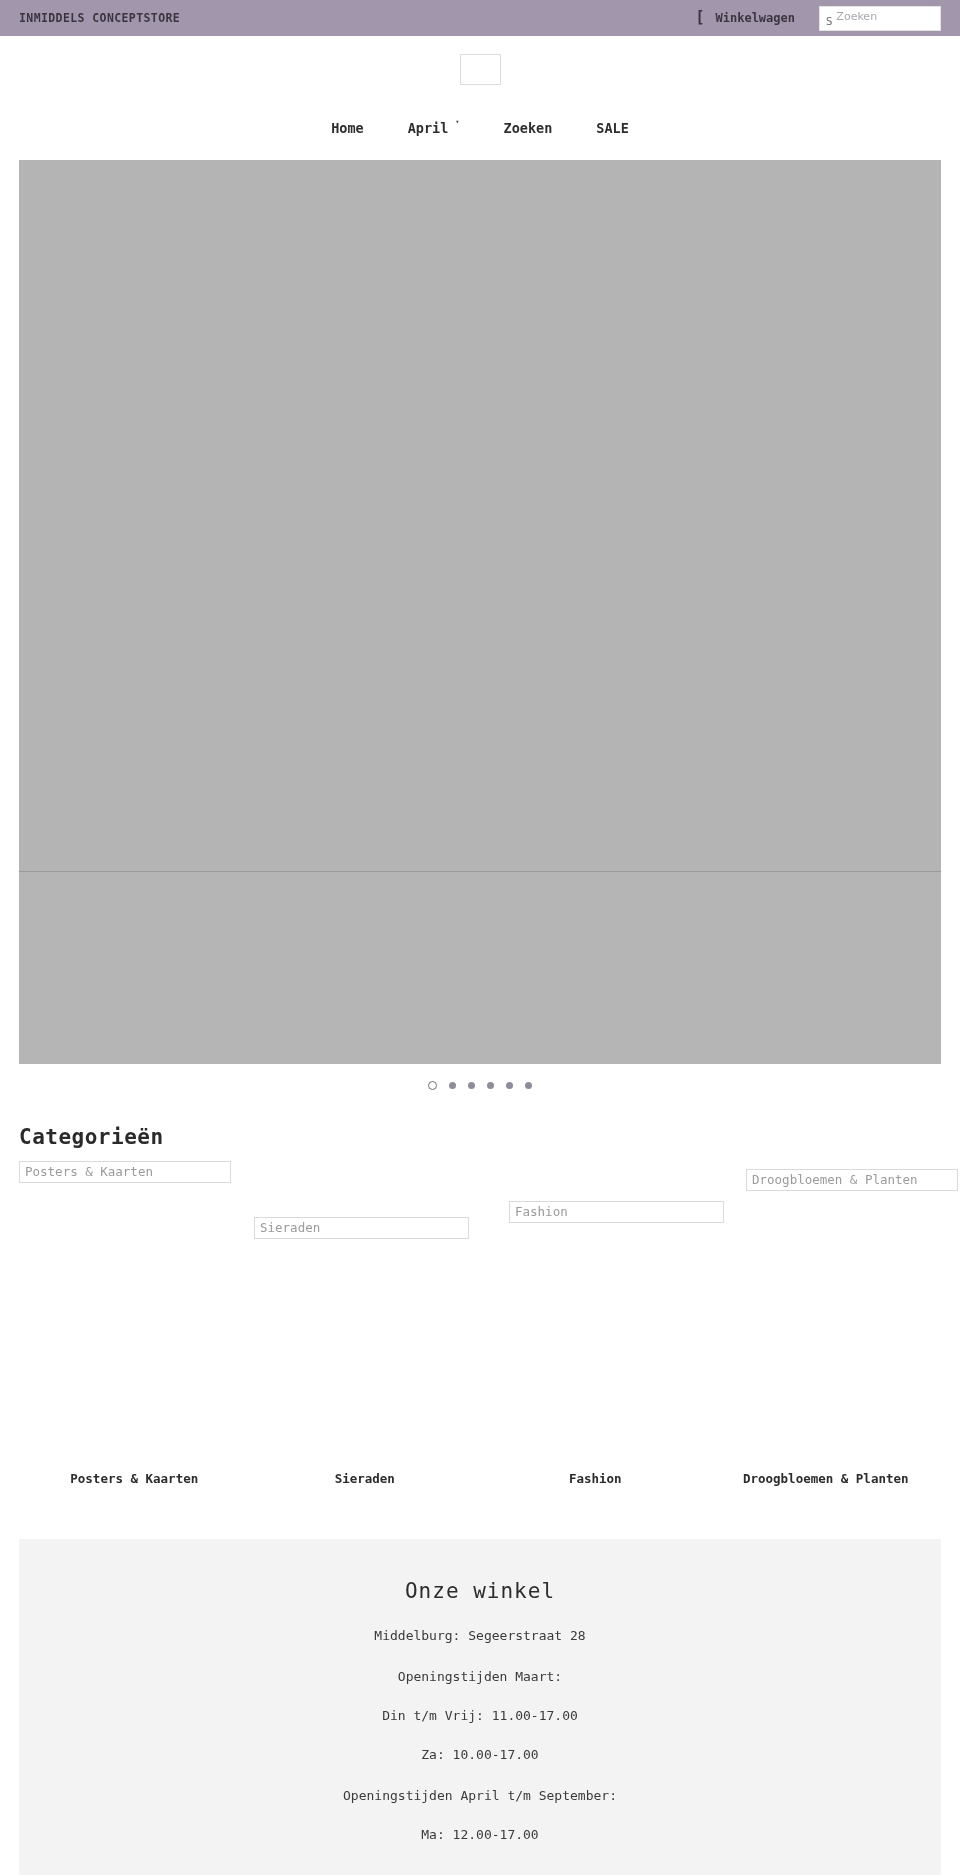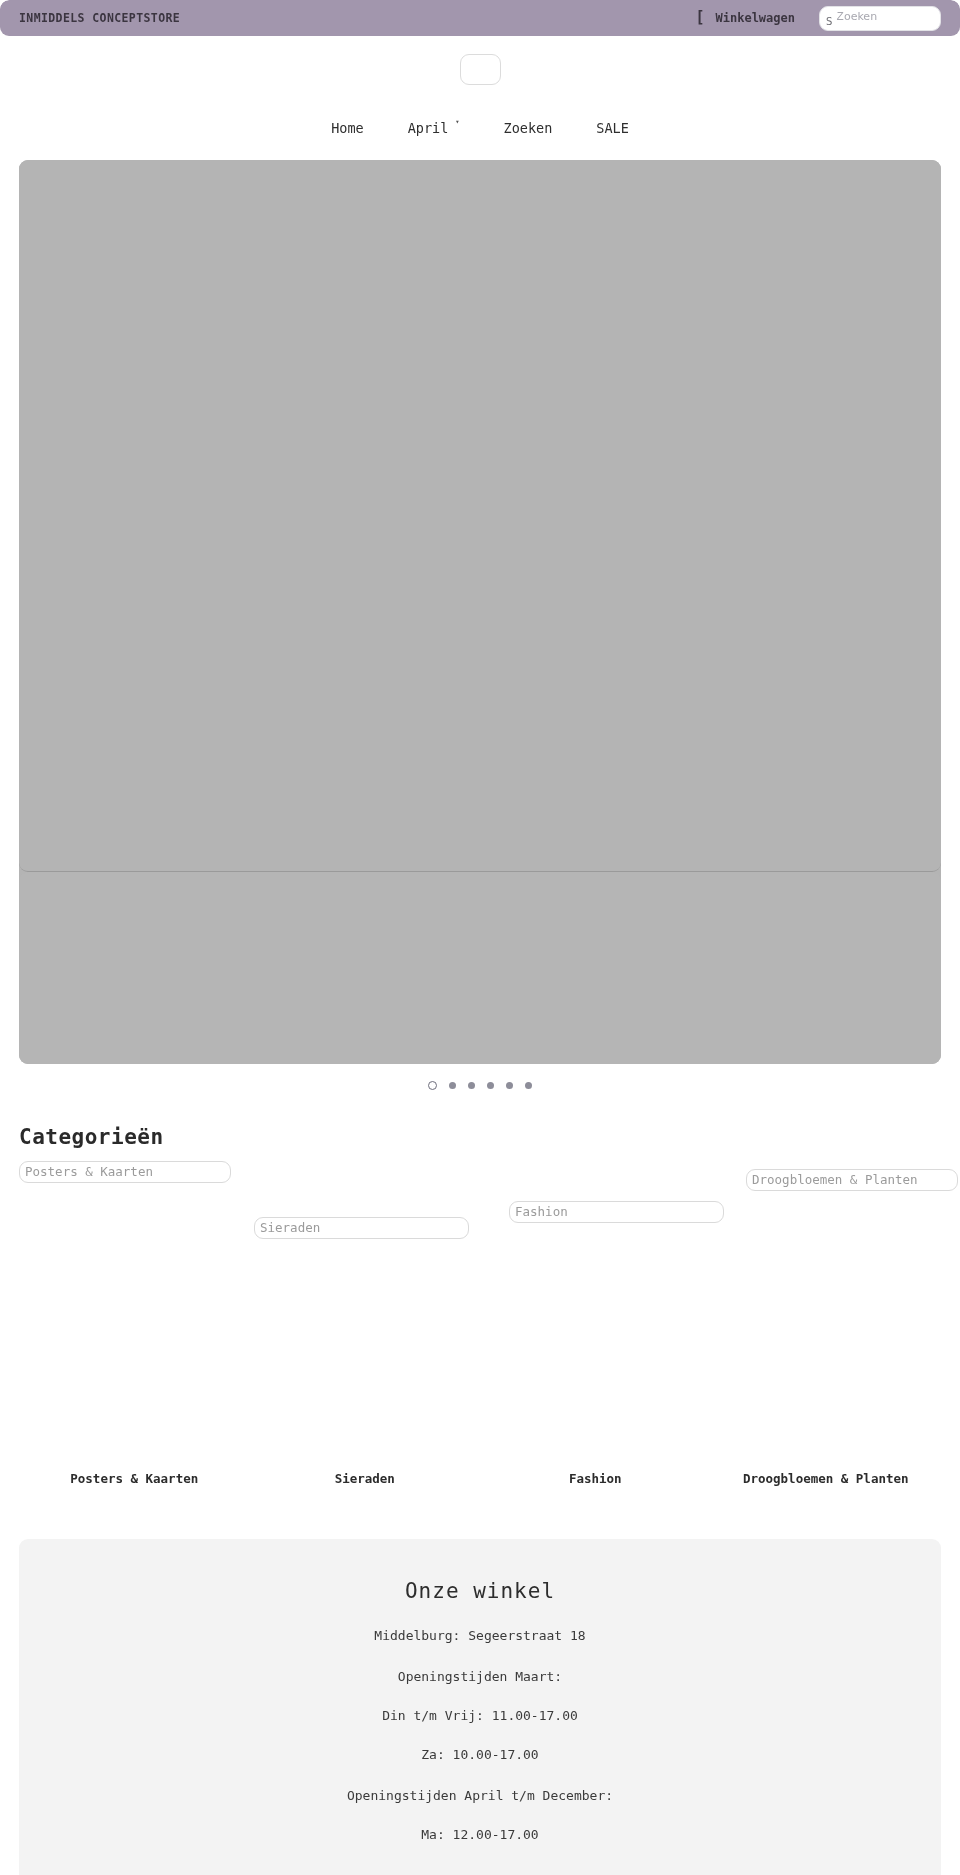--- a/index.html
+++ b/index.html
@@ -1,15 +1,15 @@
 <!DOCTYPE html>
 <html><head>
 <meta charset="utf-8">
 <style>
-  * { box-sizing: border-box; margin: 0; padding: 0; border-radius: 9px; }
+  * { box-sizing: border-box; margin: 0; padding: 0; }
 
   html, body {
     width: 960px;
     background: #ffffff;
     font-family: "DejaVu Sans Mono", "Liberation Mono", monospace;
   }
 
   body {
     width: 960px;
     height: 1875px;
@@ -116,21 +116,21 @@
     justify-content: center;
     align-items: center;
     gap: 0px;
     margin-top: 35px;
     padding-bottom: 24px;
   }
 
   .nav-item {
     font-size: 13.5px;
     color: #2e2e2e;
-    font-weight: 400;
+    font-weight: 700;
     padding: 0 22px;
     cursor: pointer;
     display: flex;
     align-items: flex-start;
     gap: 7px;
     font-family: "DejaVu Sans Mono", "Liberation Mono", monospace;
   }
 
   .caret {
     font-size: 7px;
@@ -320,19 +320,19 @@
   <div class="cat-labels">
     <div class="cat-label">Posters &amp; Kaarten</div>
     <div class="cat-label">Sieraden</div>
     <div class="cat-label">Fashion</div>
     <div class="cat-label">Droogbloemen &amp; Planten</div>
   </div>
 </section>
 
 <section class="store">
   <h2 class="store-title">Onze winkel</h2>
-  <p class="store-line">Middelburg: Segeerstraat 18</p>
+  <p class="store-line">Middelburg: Segeerstraat 28</p>
   <p class="store-line tight">Openingstijden Maart:</p>
   <p class="store-line tight">Din t/m Vrij: 11.00-17.00</p>
   <p class="store-line">Za: 10.00-17.00</p>
-  <p class="store-line tight">Openingstijden April t/m December:</p>
+  <p class="store-line tight">Openingstijden April t/m September:</p>
   <p class="store-line">Ma: 12.00-17.00</p>
 </section>
 
 </body></html>

